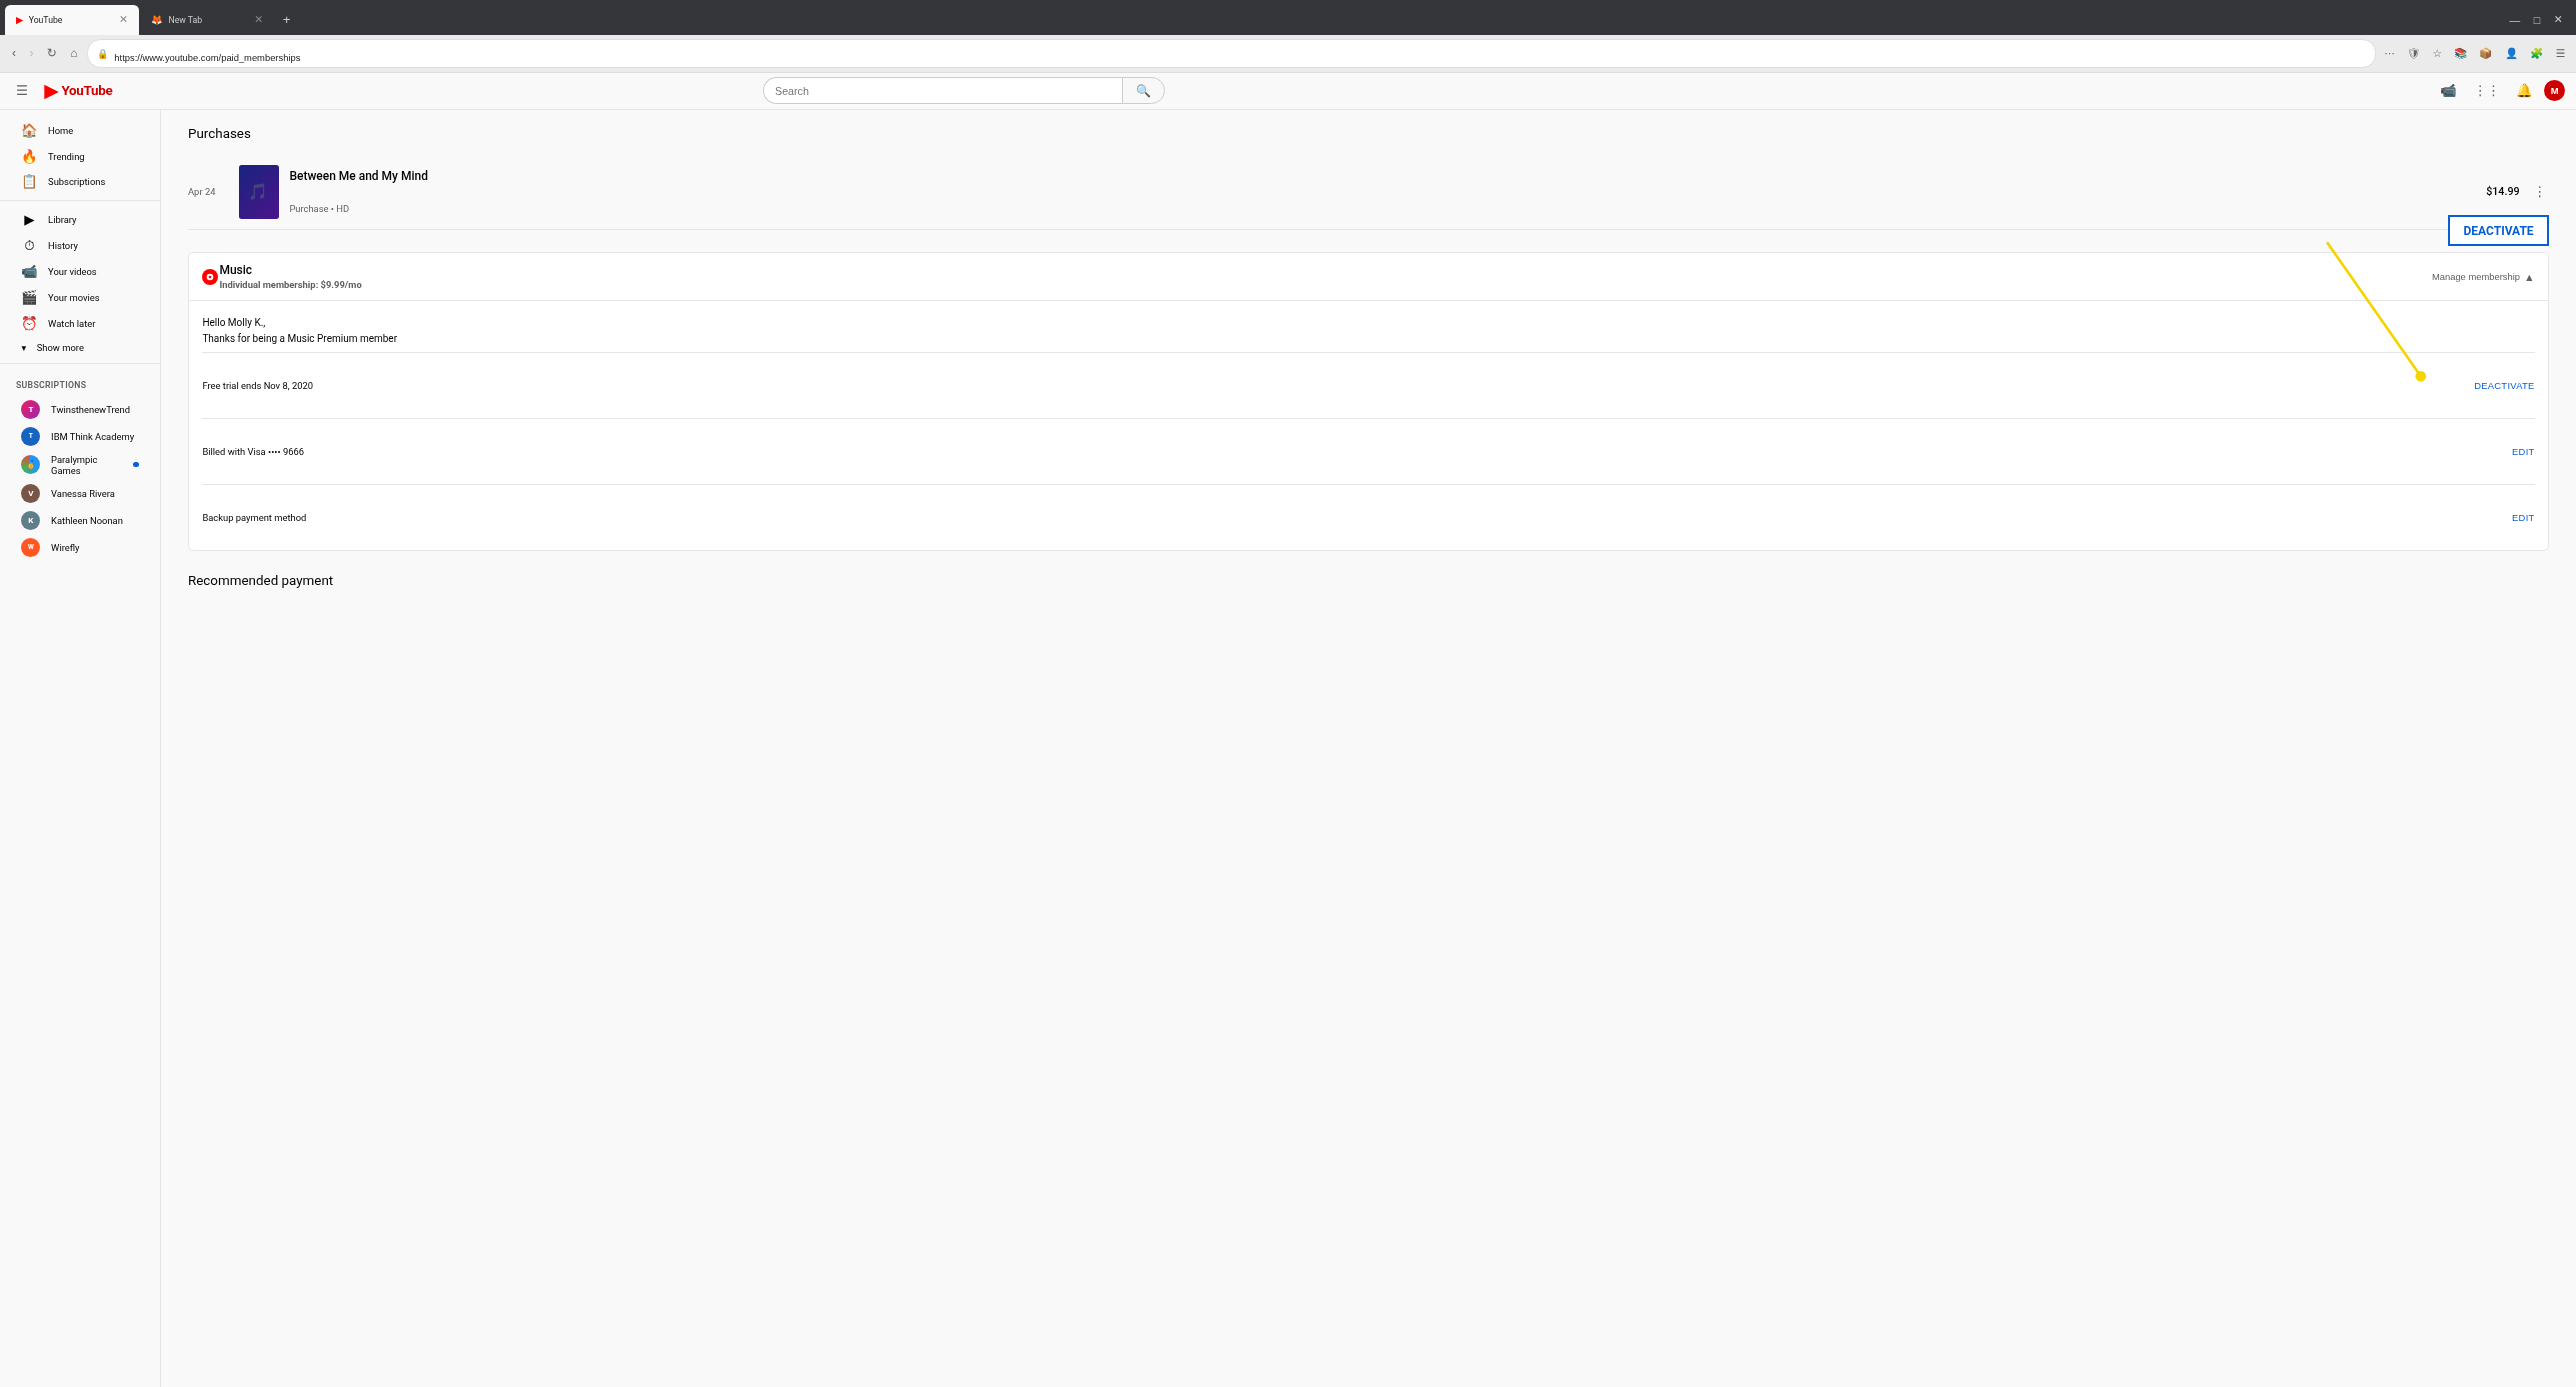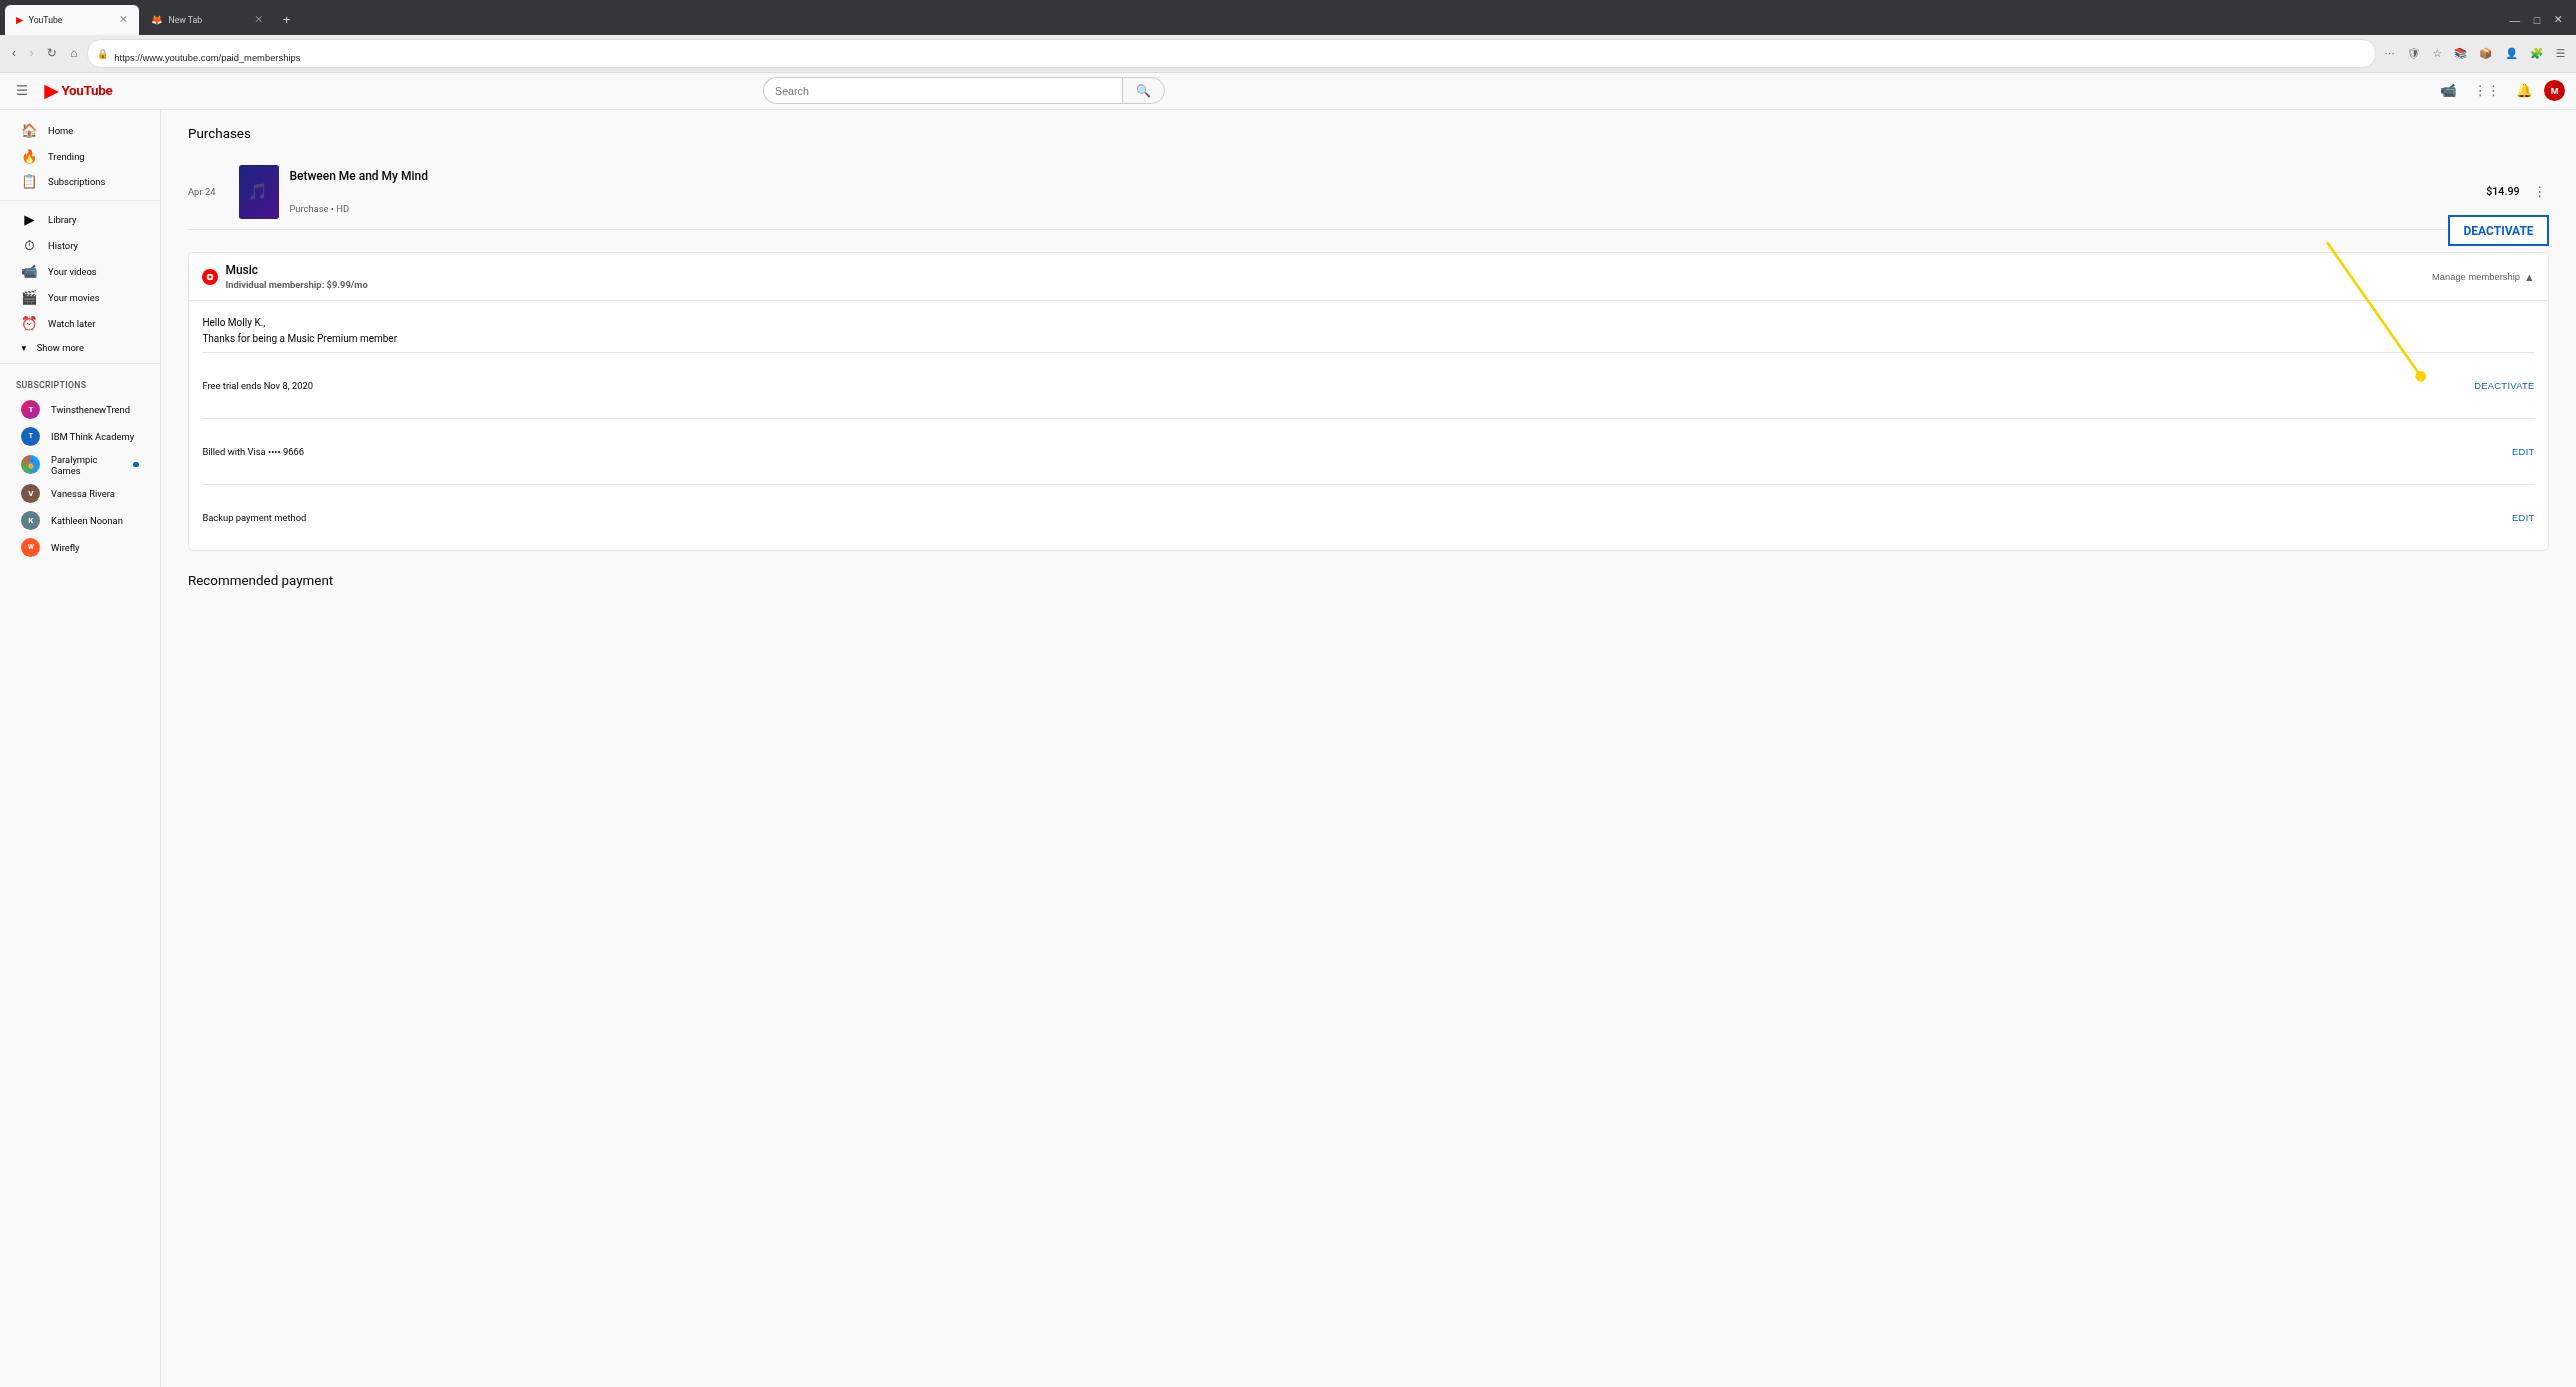--- a/index.html
+++ b/index.html
@@ -67,21 +67,21 @@
     .purchase-info { flex: 1; }
     .purchase-title { font-size: 12px; font-weight: 500; color: #030303; }
     .purchase-sub { font-size: 9.4px; color: #606060; margin-top: 20px; }
     .purchase-price { font-size: 10.7px; font-weight: 500; color: #030303; margin-left: auto; }
     .purchase-menu { background: none; border: none; cursor: pointer; font-size: 13.4px; color: #606060; padding: 2.7px; border-radius: 50%; }
 
     
     .memberships-section { margin-top: 21.5px; }
     .membership-card { background: #fff; border: 0.7px solid #e5e5e5; border-radius: 5.4px; overflow: hidden; margin-bottom: 10.7px; }
     .membership-header { display: flex; align-items: center; padding: 10.7px 13.4px; border-bottom: 0.7px solid #e5e5e5; background: #fff; }
-    .membership-brand { display: flex; align-items: center; gap: 7px; flex: 1; }
+    .membership-brand { display: flex; align-items: center; gap: 1px; flex: 1; }
     .music-icon { display: flex; align-items: center; gap: 4px; }
     .brand-name { font-size: 12px; font-weight: 500; color: #030303; }
     .brand-subtitle { font-size: 9.4px; color: #606060; margin-top: 1.3px; font-weight: bold; }
     .manage-membership-btn { display: flex; align-items: center; gap: 4px; background: none; border: none; cursor: pointer; color: #606060; font-size: 9.4px; }
     .chevron { font-size: 10.7px; }
 
     .membership-body { padding: 0 13.4px; }
     .membership-greeting { font-size: 10px; color: #030303; padding: 13.4px 0 5.4px; line-height: 1.6; }
     .membership-row { display: flex; align-items: center; justify-content: space-between; padding: 27px 0; border-top: 0.7px solid #e5e5e5; }
     .membership-row-label { font-size: 9.4px; color: #030303; }

